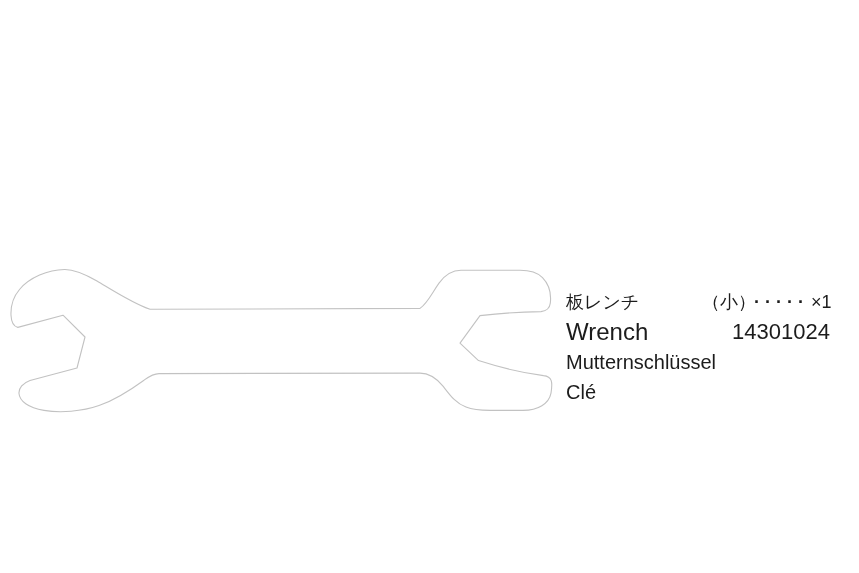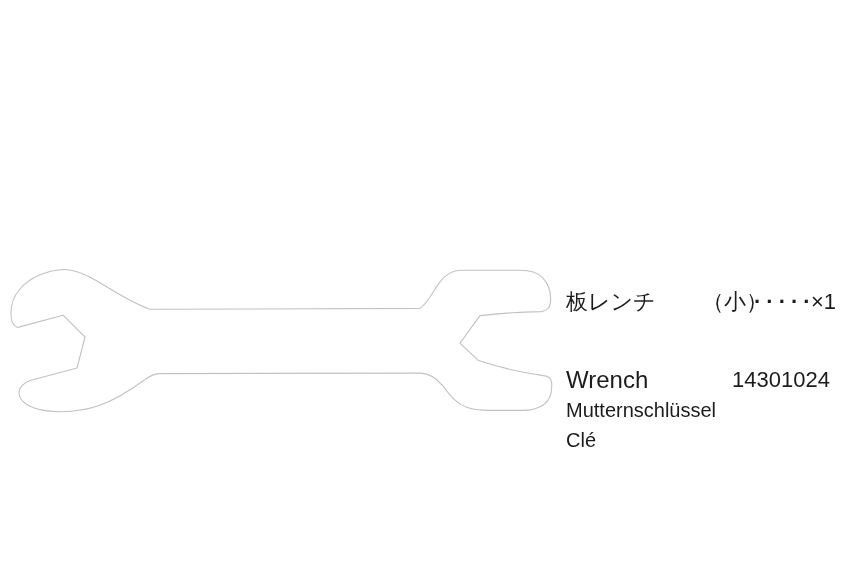--- a/index.html
+++ b/index.html
@@ -36,30 +36,29 @@
     width: 290px;
     color: #1c1c1c;
   }
   .line {
     height: 30px;
     line-height: 30px;
     white-space: nowrap;
   }
   .line-jp {
     position: relative;
-    font-size: 22px;
+    font-size: 18px;
   }
   .jp-name  { position: absolute; left: 0;     top: 0; }
   .jp-size  { position: absolute; left: 136px; top: 0; }
   .jp-dots  { position: absolute; left: 188px; top: 0; letter-spacing: 5px; font-weight: 700; }
   .jp-qty   { position: absolute; left: 245px; top: 0; }
   .line-en {
     position: relative;
     font-size: 24px;
-    margin-top: 48px;
   }
   .part-number {
     position: absolute;
     left: 166px;
     top: 0;
     font-size: 22px;
     line-height: 30px;
   }
   .line-de, .line-fr {
     font-size: 20px;

